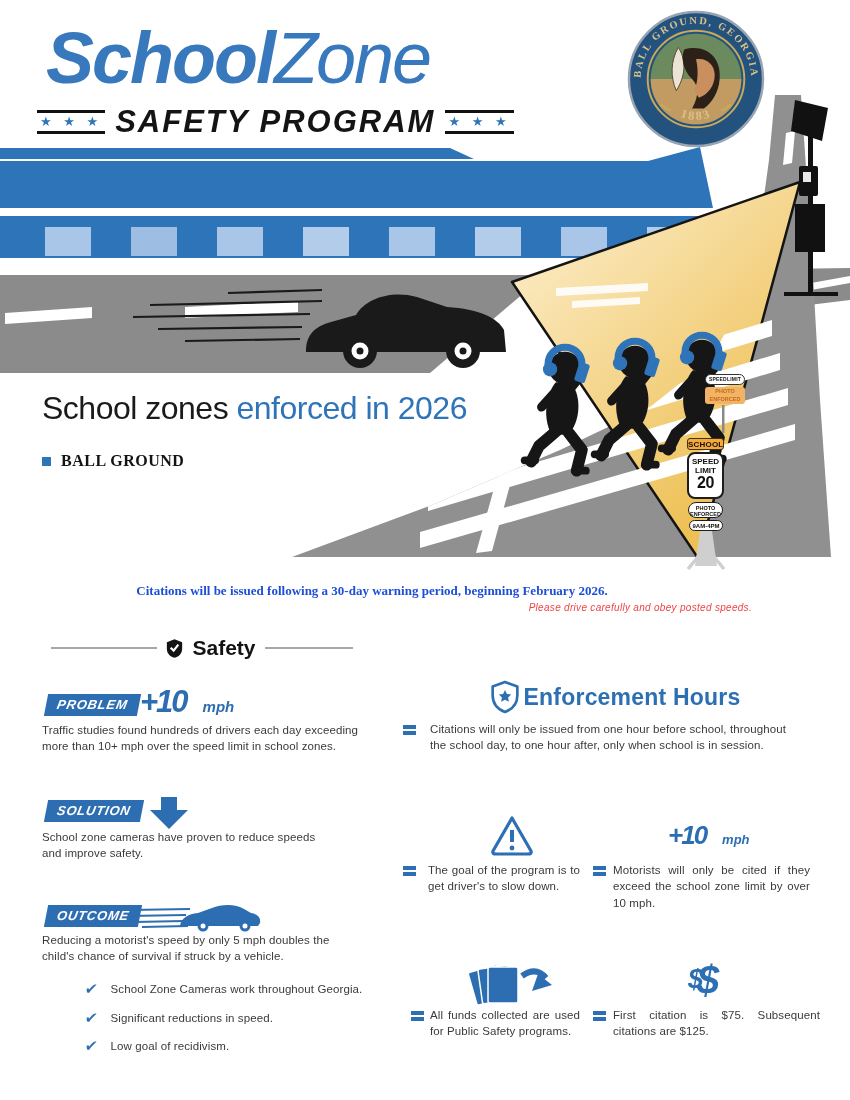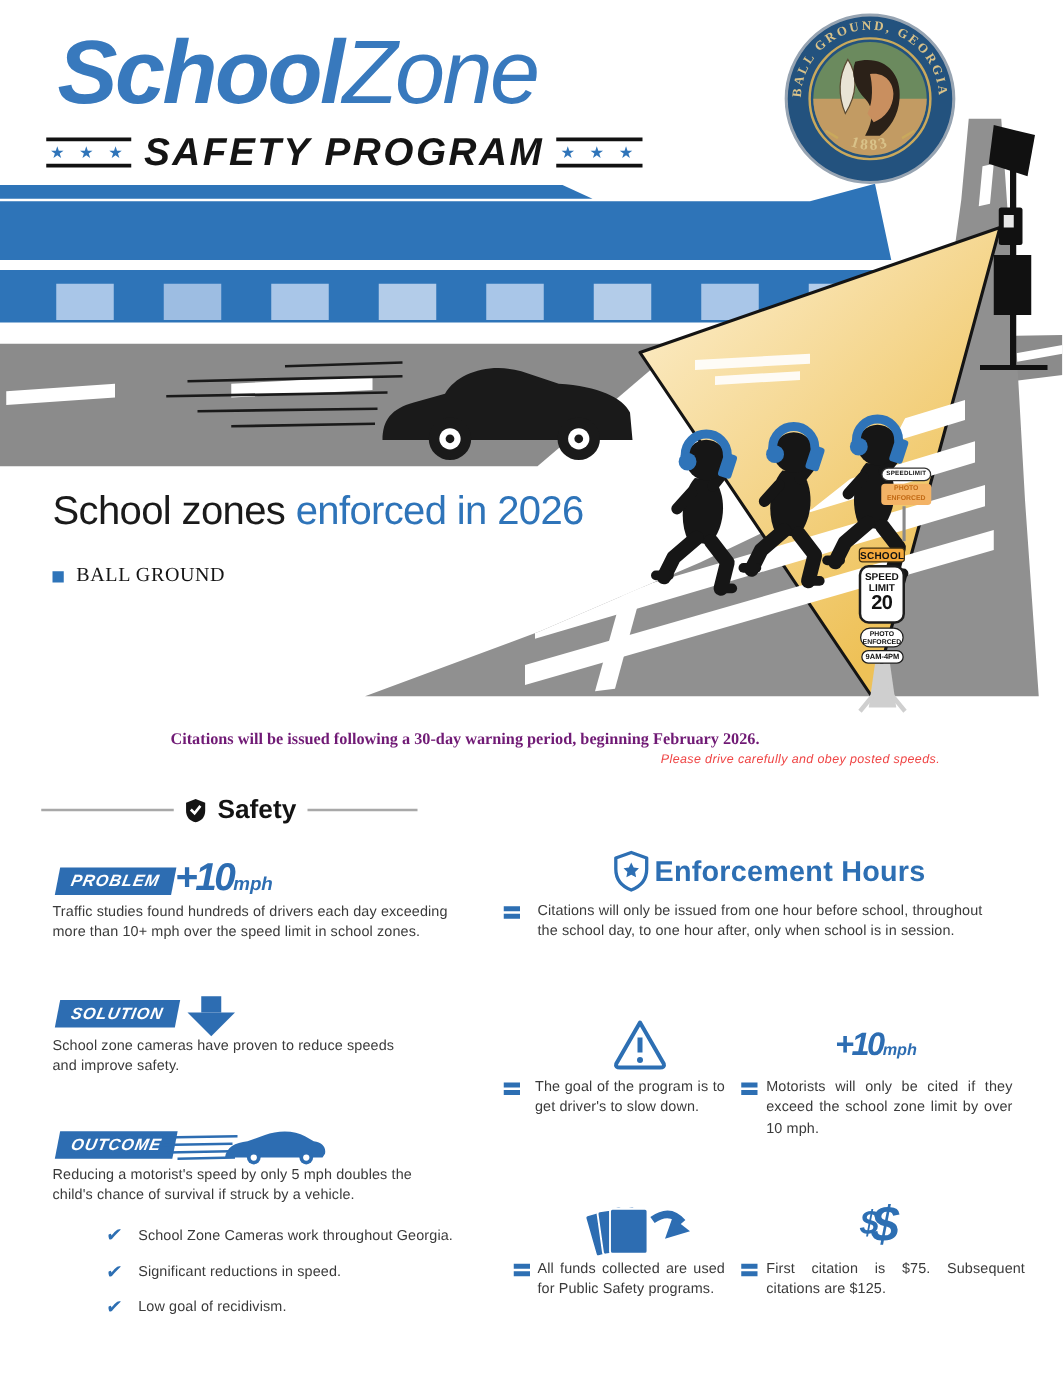--- a/index.html
+++ b/index.html
@@ -18,57 +18,57 @@
              font-size:13px;letter-spacing:4px;line-height:1.1;white-space:nowrap;}
   .subtitle{font-style:italic;font-weight:600;font-size:31px;letter-spacing:2px;color:#141414;white-space:nowrap;}
   .seal{left:627px;top:10px;width:138px;height:138px;z-index:3;}
 
   
   .headline{left:42px;top:390px;font-size:32px;letter-spacing:-0.5px;color:#1a1a1a;white-space:nowrap;font-weight:400;}
   .headline .hl-blue{color:#2e74b9;}
   .school-line{left:42px;top:452px;display:flex;align-items:center;font-family:"Liberation Serif",serif;
                font-size:16px;letter-spacing:0.5px;color:#141414;white-space:nowrap;}
   .school-line .sq{width:9px;height:9px;background:#2e74b9;margin-right:10px;flex:none;}
-  .school-line .b{font-weight:400;}
+  .school-line .b{font-weight:700;}
 
   
   .sign{box-sizing:border-box;text-align:center;font-weight:700;color:#111;background:#fff;}
   .mini-speed{left:705px;top:374px;width:40px;height:11px;border:1px solid #333;border-radius:6px;
               font-size:5px;line-height:9px;letter-spacing:0.2px;}
   .mini-photo{left:705px;top:387px;width:40px;height:17px;border-radius:3px;background:#f3b366;color:#c26a15;
               font-size:5.5px;line-height:1.4;padding-top:1px;}
   .plaque-school{left:687px;top:438px;width:37px;height:12px;background:#f5a93c;border:1px solid #433312;
                  border-radius:3px;font-size:8px;line-height:11px;letter-spacing:0.2px;}
   .sign-speed{left:687px;top:452px;width:37px;height:47px;border:2px solid #1d1d1d;border-radius:8px;
               font-size:8px;line-height:1.15;padding-top:3px;}
   .sign-speed .num{font-size:16px;line-height:1.05;letter-spacing:-0.5px;}
   .sign-photo{left:688px;top:502px;width:35px;height:16px;border:1.5px solid #1d1d1d;border-radius:8px;
               font-size:5.5px;line-height:1.25;padding-top:1.5px;}
   .sign-hours{left:689px;top:520px;width:34px;height:11px;border:1.5px solid #1d1d1d;border-radius:6px;
               font-size:6px;line-height:10px;}
 
   
   .notice1{left:0;top:583px;width:744px;text-align:center;font-family:"Liberation Serif",serif;
-           font-weight:700;font-size:13px;color:#701a75;}
+           font-weight:700;font-size:13px;color:#1d4ed8;}
   .notice2{left:0;top:602px;width:752px;text-align:right;font-style:italic;font-size:10px;color:#ef4444;letter-spacing:0.3px;}
 
   
   .sec-h{display:flex;align-items:center;gap:9px;font-weight:700;font-size:21px;color:#131313;}
   .sec-h .rule{height:1.5px;background:#a8a8a8;}
-  .safety-h{left:33px;top:636px;width:302px;}
+  .safety-h{left:51px;top:636px;width:302px;justify-content:center;}
   .fair-h{left:376px;top:637px;width:474px;}
   .eq-icon{display:flex;flex-direction:column;gap:3px;}
   .eq-icon i{display:block;width:14px;height:4.5px;background:#1c1c1c;}
 
   
   .badge{background:#2d6db2;color:#fff;font-style:italic;font-weight:700;font-size:13px;
          letter-spacing:0.8px;padding:3px 11px 4px;transform:skewX(-11deg);white-space:nowrap;}
   .stat{color:#2d6db2;font-style:italic;font-weight:800;white-space:nowrap;display:flex;align-items:baseline;}
   .stat .n{font-size:31px;letter-spacing:-2px;}
-  .stat .u{font-size:15px;margin-left:0;}
+  .stat .u{font-size:15px;margin-left:16px;}
   .stat.sm .n{font-size:26px;}
   .stat.sm .u{font-size:13px;}
 
   
   .bt{font-size:11.5px;line-height:1.42;color:#3a3a3a;letter-spacing:0.1px;}
   .j{text-align:justify;}
   .eqb{width:13px;}
   .eqb i{display:block;height:3.6px;background:#2d6fb3;margin-bottom:2.6px;}
 
   .chk-row{display:flex;align-items:flex-start;gap:13px;}

